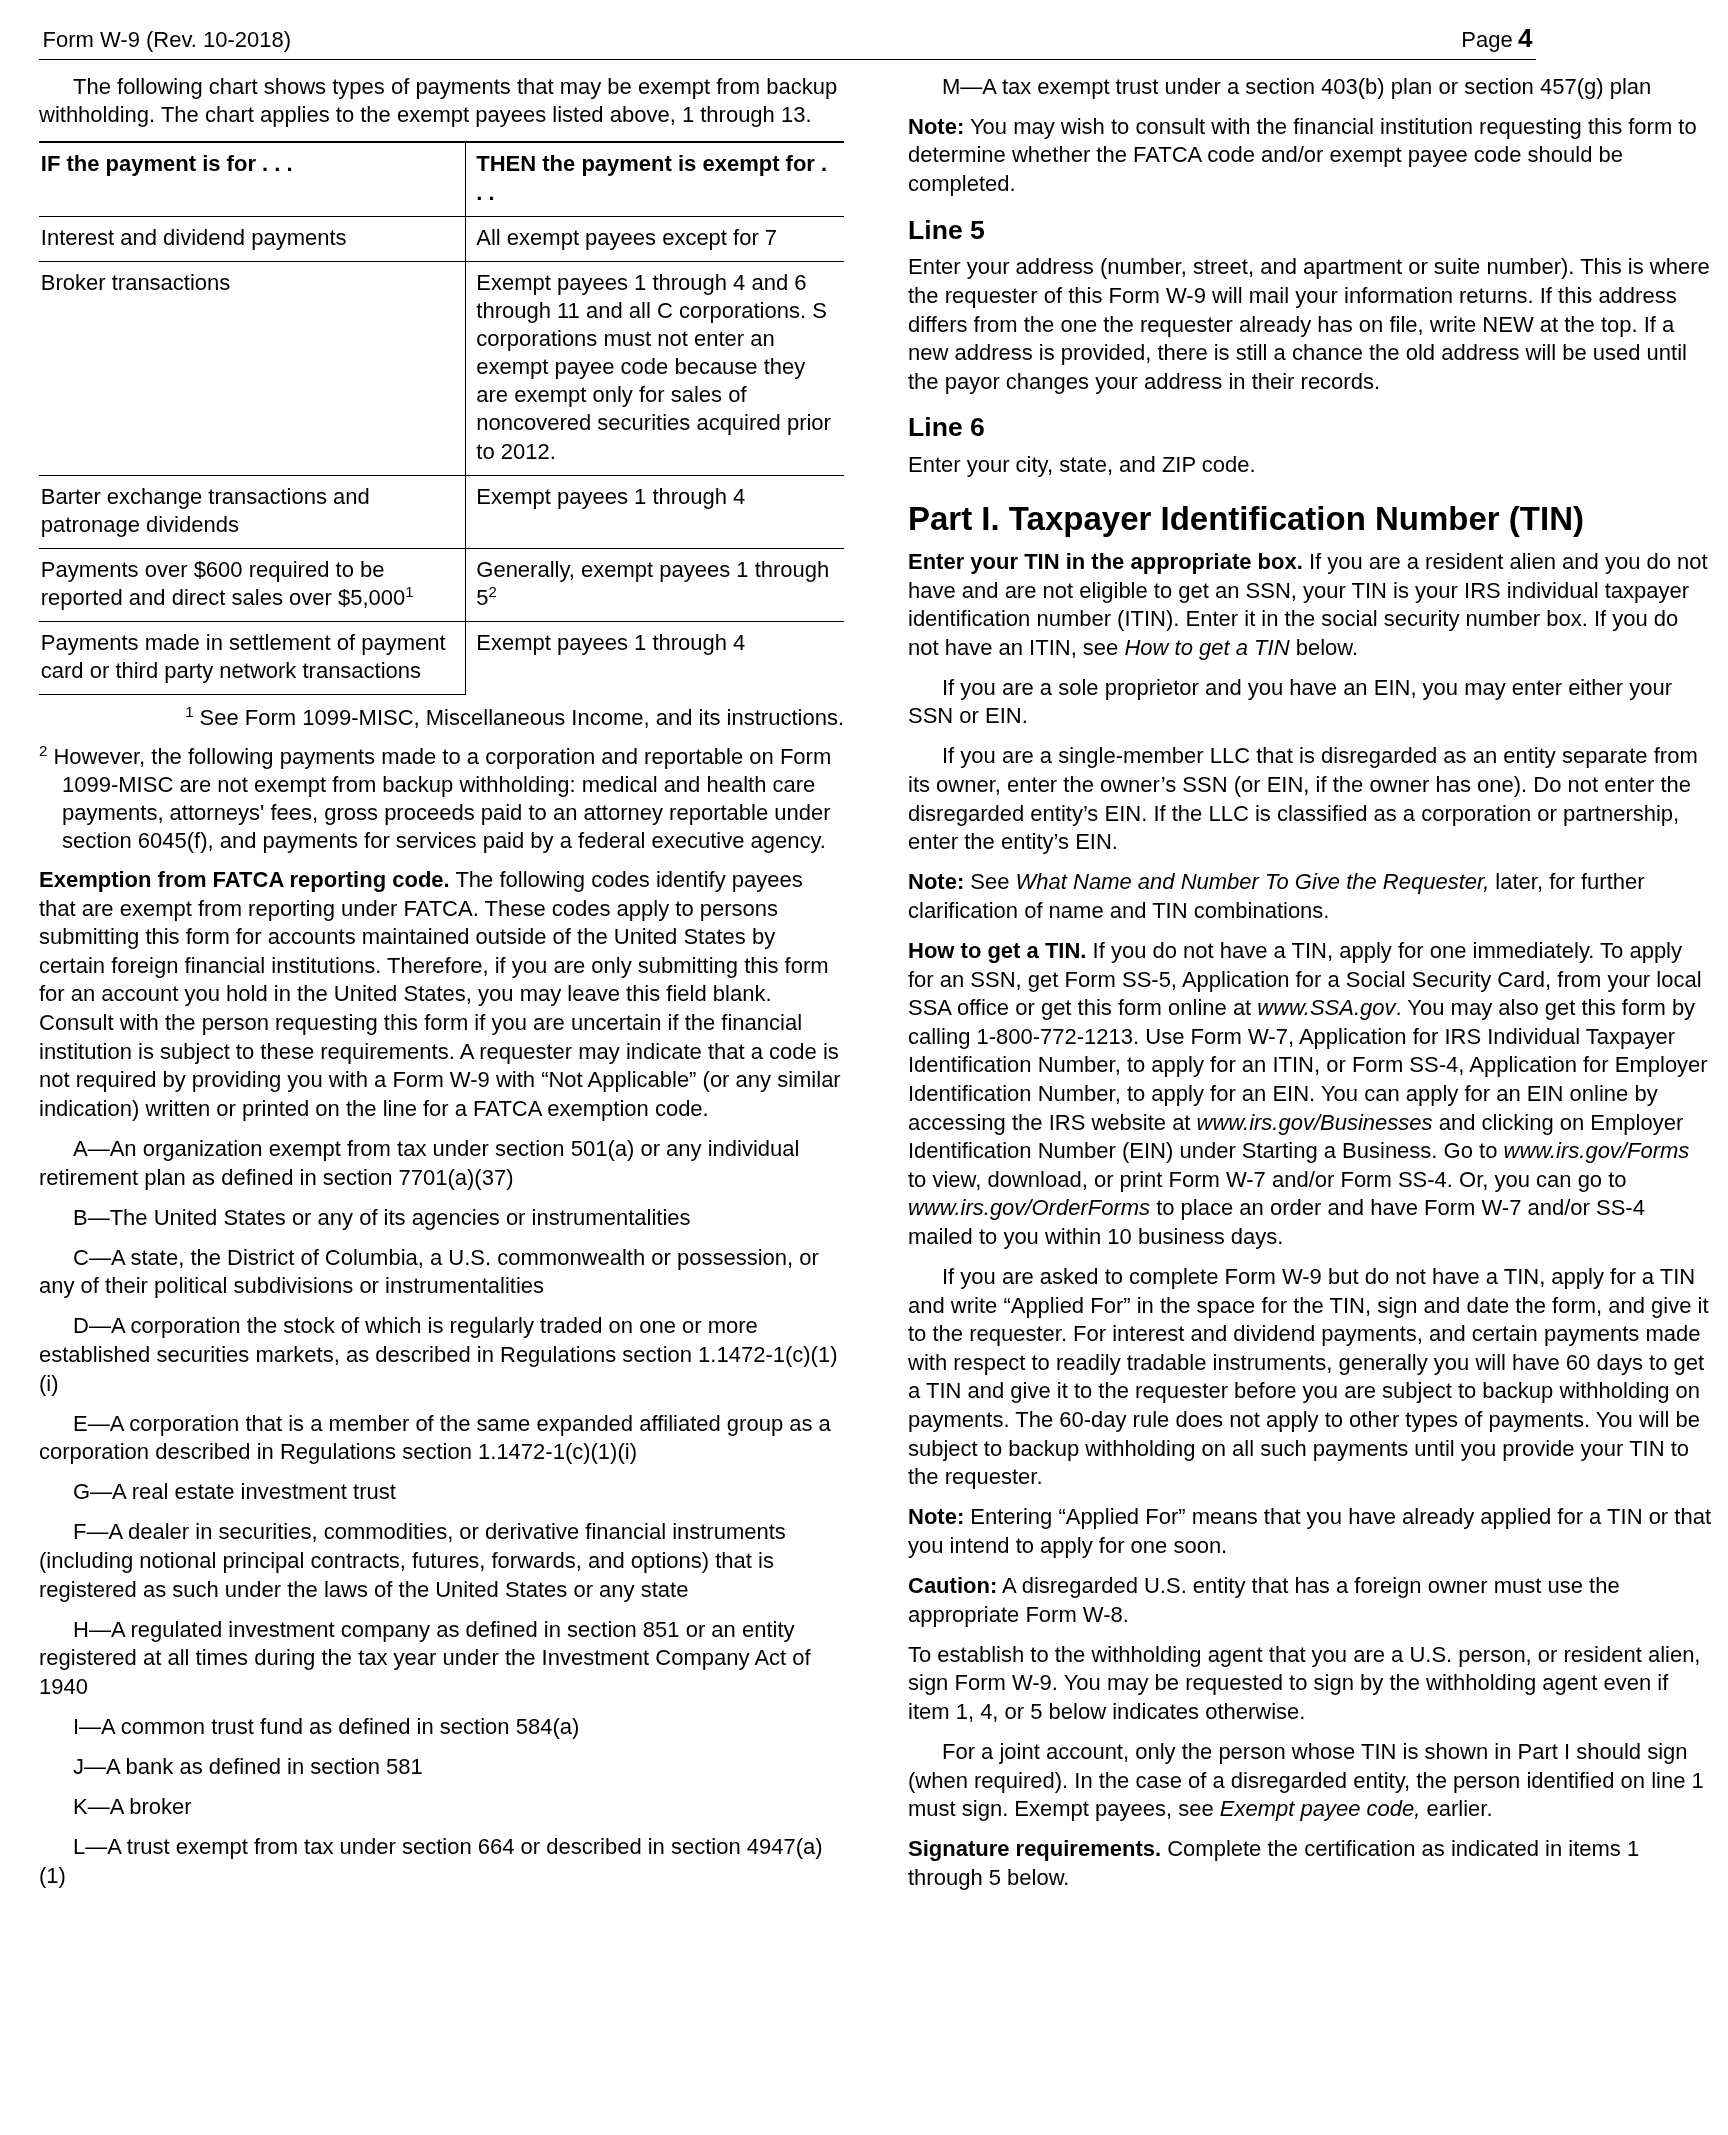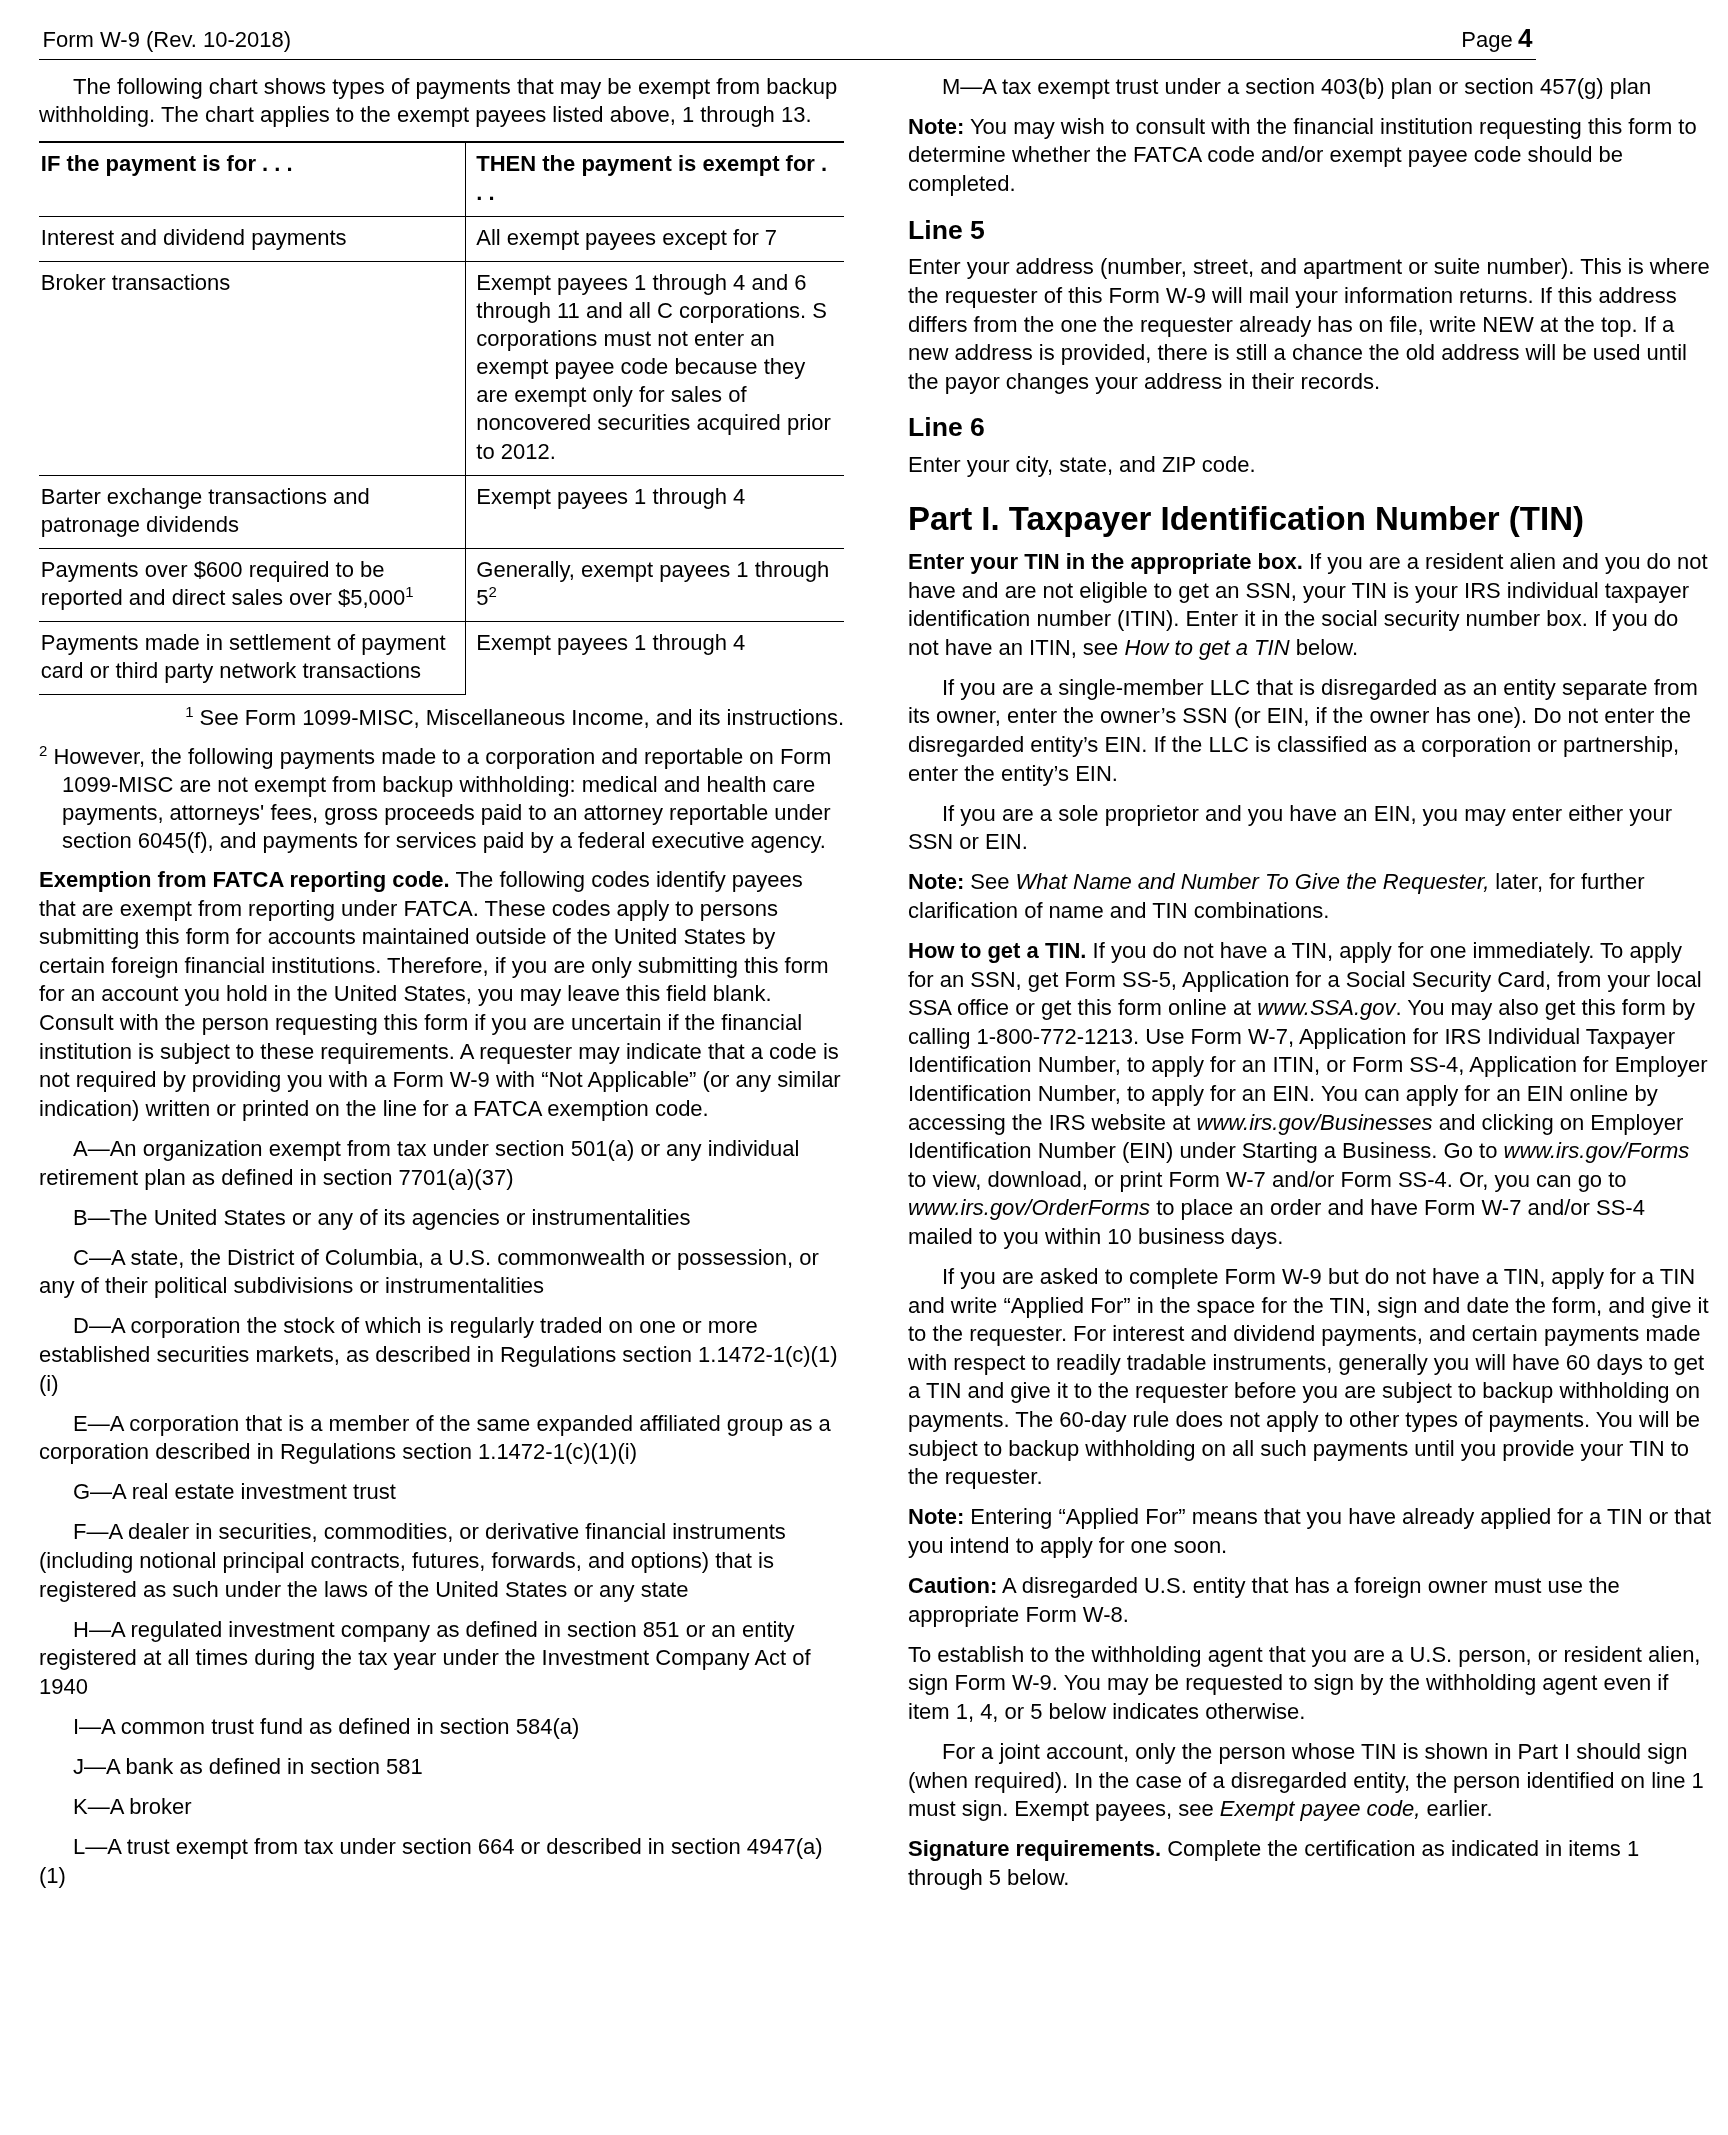--- a/index.html
+++ b/index.html
@@ -191,23 +191,23 @@
       <h2 class="section">Line 5</h2>
       <p>Enter your address (number, street, and apartment or suite number). This is where the requester of this Form W-9 will mail your information returns. If this address differs from the one the requester already has on file, write NEW at the top. If a new address is provided, there is still a chance the old address will be used until the payor changes your address in their records.</p>
 
       <h2 class="section">Line 6</h2>
       <p>Enter your city, state, and ZIP code.</p>
 
       <h2 class="part">Part I. Taxpayer Identification Number (TIN)</h2>
 
       <p><span class="bold">Enter your TIN in the appropriate box.</span><span> If you are a resident alien and you do not have and are not eligible to get an SSN, your TIN is your IRS individual taxpayer identification number (ITIN). Enter it in the social security number box. If you do not have an ITIN, see </span><span class="ital">How to get a TIN</span><span> below.</span></p>
 
+      <p class="indent">If you are a sole proprietor and you have an EIN, you may enter either your SSN or EIN.</p>
+
       <p class="indent">If you are a single-member LLC that is disregarded as an entity separate from its owner, enter the owner’s SSN (or EIN, if the owner has one). Do not enter the disregarded entity’s EIN. If the LLC is classified as a corporation or partnership, enter the entity’s EIN.</p>
-
-      <p class="indent">If you are a sole proprietor and you have an EIN, you may enter either your SSN or EIN.</p>
 
       <p><span class="bold">Note:</span><span> See </span><span class="ital">What Name and Number To Give the Requester,</span><span> later, for further clarification of name and TIN combinations.</span></p>
 
       <p><span class="bold">How to get a TIN.</span><span> If you do not have a TIN, apply for one immediately. To apply for an SSN, get Form SS-5, Application for a Social Security Card, from your local SSA office or get this form online at </span><span class="ital">www.SSA.gov</span><span>. You may also get this form by calling 1-800-772-1213. Use Form W-7, Application for IRS Individual Taxpayer Identification Number, to apply for an ITIN, or Form SS-4, Application for Employer Identification Number, to apply for an EIN. You can apply for an EIN online by accessing the IRS website at </span><span class="ital">www.irs.gov/Businesses</span><span> and clicking on Employer Identification Number (EIN) under Starting a Business. Go to </span><span class="ital">www.irs.gov/Forms</span><span> to view, download, or print Form W-7 and/or Form SS-4.  Or, you can go to </span><span class="ital">www.irs.gov/OrderForms</span><span> to place an order and have Form W-7 and/or SS-4 mailed to you within 10 business days.</span></p>
 
       <p class="indent">If you are asked to complete Form W-9 but do not have a TIN, apply for a TIN and write “Applied For” in the space for the TIN, sign and date the form, and give it to the requester. For interest and dividend payments, and certain payments made with respect to readily tradable instruments, generally you will have 60 days to get a TIN and give it to the requester before you are subject to backup withholding on payments. The 60-day rule does not apply to other types of payments. You will be subject to backup withholding on all such payments until you provide your TIN to the requester.</p>
 
       <p><span class="bold">Note:</span><span> Entering “Applied For” means that you have already applied for a TIN or that you intend to apply for one soon.</span></p>
 
       <p><span class="bold">Caution:</span><span> A disregarded U.S. entity that has a foreign owner must use the appropriate Form W-8.</span></p>

